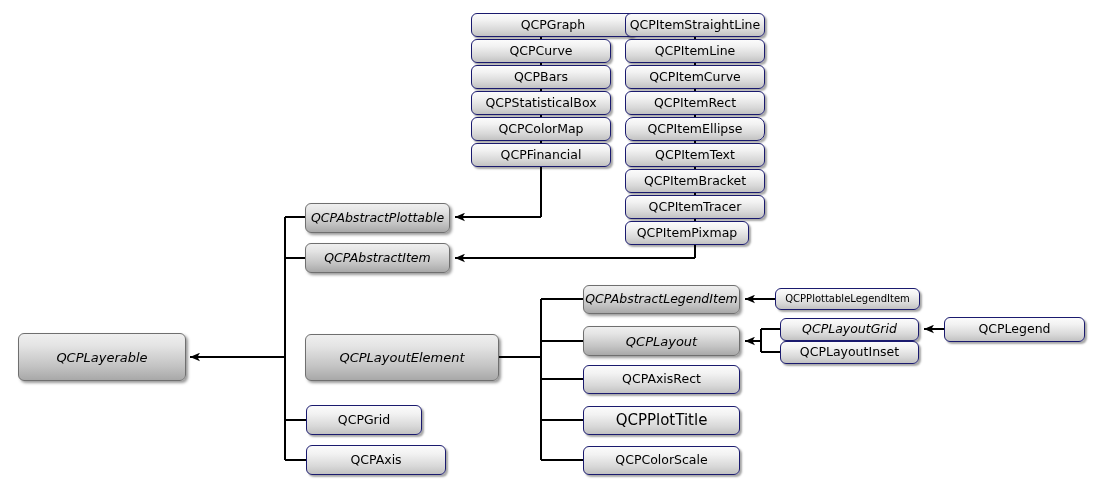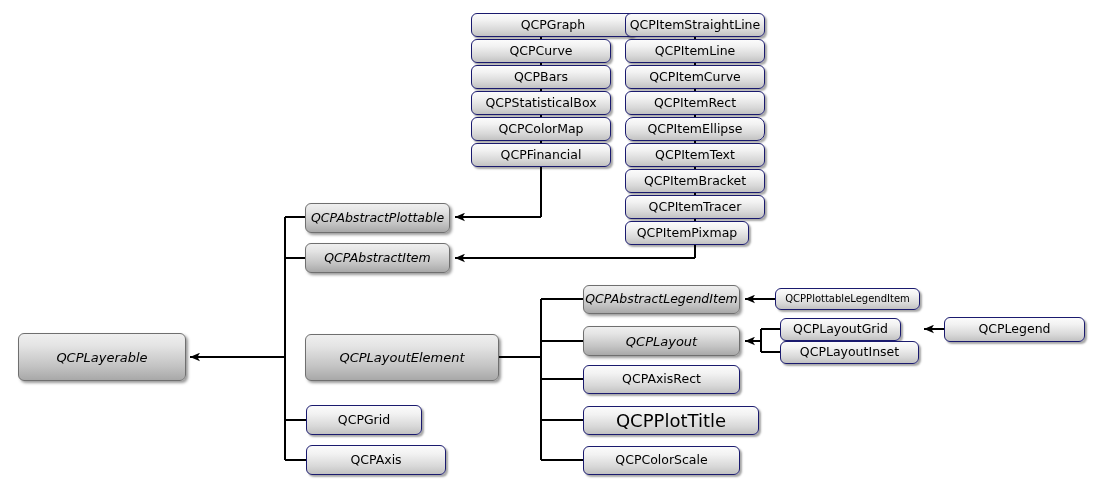--- a/index.html
+++ b/index.html
@@ -153,32 +153,32 @@
 
   <div class="node abstract" style="left:583px;top:285px;width:157px;height:29px;font-size:12.5px;">
     <span class="lbl">QCPAbstractLegendItem</span>
   </div>
   <div class="node abstract" style="left:583px;top:326px;width:157px;height:30px;font-size:13px;">
     <span class="lbl">QCPLayout</span>
   </div>
   <div class="node concrete" style="left:583px;top:365px;width:157px;height:29px;font-size:12.5px;">
     <span class="lbl">QCPAxisRect</span>
   </div>
-  <div class="node concrete" style="left:583px;top:406px;width:176px;height:29px;font-size:18px;">
+  <div class="node concrete" style="left:583px;top:406px;width:157px;height:29px;font-size:15px;">
     <span class="lbl">QCPPlotTitle</span>
   </div>
   <div class="node concrete" style="left:583px;top:446px;width:157px;height:29px;font-size:12.5px;">
     <span class="lbl">QCPColorScale</span>
   </div>
 
   <div class="node concrete" style="left:775px;top:288px;width:145px;height:22px;font-size:10px;">
     <span class="lbl">QCPPlottableLegendItem</span>
   </div>
 
-  <div class="node concrete" style="left:780px;top:318px;width:121px;height:23px;font-size:12.5px;">
+  <div class="node concrete" style="left:780px;top:318px;width:139px;height:23px;font-size:12.5px;font-style:italic;">
     <span class="lbl">QCPLayoutGrid</span>
   </div>
 
   <div class="node concrete" style="left:780px;top:341px;width:139px;height:23px;font-size:12.5px;">
     <span class="lbl">QCPLayoutInset</span>
   </div>
 
   <div class="node concrete" style="left:944px;top:317px;width:141px;height:25px;font-size:12.5px;">
     <span class="lbl">QCPLegend</span>
   </div>

